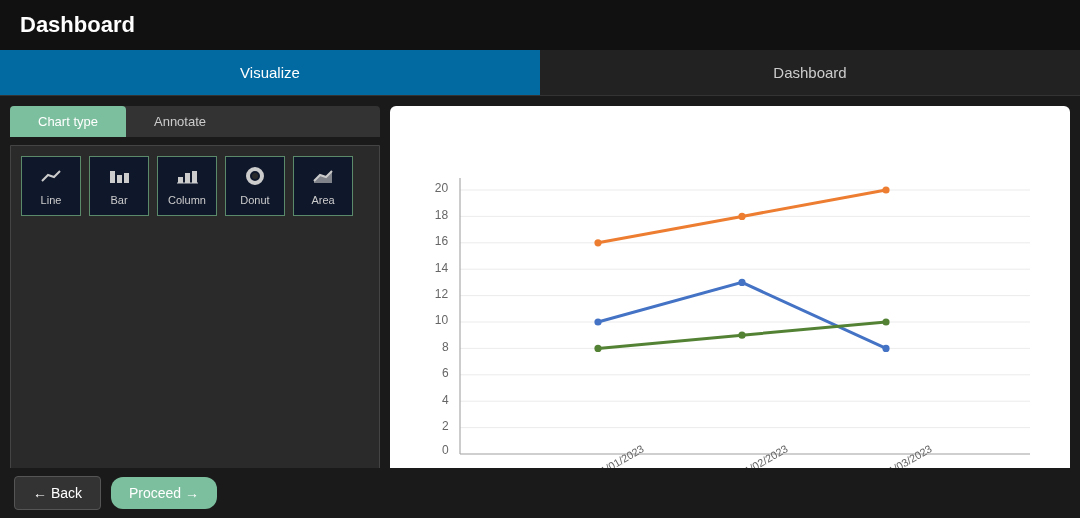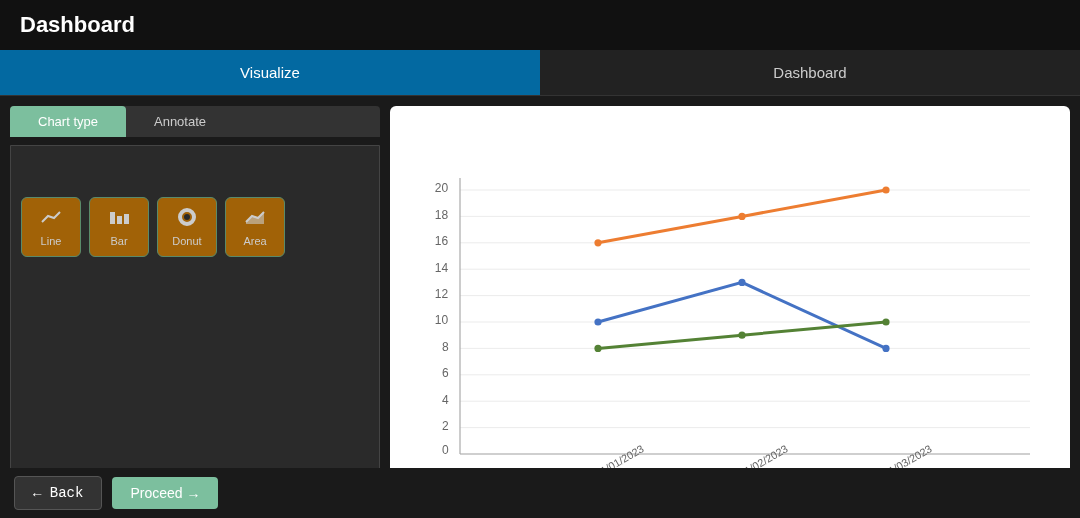--- a/index.html
+++ b/index.html
@@ -78,28 +78,27 @@
       flex-wrap: wrap;
       gap: 8px;
     }
     .chart-type-btn {
       display: flex;
       flex-direction: column;
       align-items: center;
       justify-content: center;
       width: 60px;
       height: 60px;
-      background: #a16207;
+      background: #0f172a;
       border: 1px solid #5a8a6a;
-      border-radius: 6px;
+      border-radius: 0;
       cursor: pointer;
       color: #ccc;
       font-size: 11px;
       gap: 4px;
-      margin-top: 41px;
     }
     .chart-type-btn .icon {
       font-size: 18px;
     }
     .right-panel {
       flex: 1;
       display: flex;
       flex-direction: column;
       gap: 8px;
     }
@@ -124,30 +123,29 @@
       gap: 16px;
     }
     .back-btn {
       background: #333;
       border: 1px solid #555;
       color: #fff;
       padding: 8px 18px;
       font-size: 14px;
       cursor: pointer;
       border-radius: 4px;
-      font-family: Liberation Mono, monospace;
     }
     .proceed-btn {
       background: #7cbf9e;
       border: none;
       color: #fff;
       padding: 8px 18px;
       font-size: 14px;
       cursor: pointer;
-      border-radius: 4px;
+      border-radius: 12px;
       font-weight: 500;
     }
     svg text {
       font-family: Arial, sans-serif;
     }
   </style>
 </head>
 <body>
 
 <div class="header">
@@ -177,20 +175,31 @@
         </div>
         <div class="chart-type-btn">
           <span class="icon">
             <svg width="22" height="18" viewBox="0 0 22 18">
                 <rect x="2" y="4" width="5" height="12" fill="#ccc"></rect>
                 <rect x="9" y="8" width="5" height="8" fill="#ccc"></rect>
                 <rect x="16" y="6" width="5" height="10" fill="#ccc"></rect>
               </svg>
           </span>
           <span>Bar</span>
+        </div>
+        <div class="chart-type-btn">
+          <span class="icon">
+            <svg width="22" height="18" viewBox="0 0 22 18">
+                <rect x="2" y="10" width="5" height="6" fill="#ccc"></rect>
+                <rect x="9" y="6" width="5" height="10" fill="#ccc"></rect>
+                <rect x="16" y="4" width="5" height="12" fill="#ccc"></rect>
+                <line x1="1" y1="16" x2="22" y2="16" stroke="#ccc" stroke-width="1"></line>
+              </svg>
+          </span>
+          <span>Column</span>
         </div>
         <div class="chart-type-btn">
           <span class="icon">
             <svg width="22" height="18" viewBox="0 0 22 18">
                 <circle cx="11" cy="9" r="7" fill="none" stroke="#ccc" stroke-width="4"></circle>
                 <circle cx="11" cy="9" r="3" fill="#2a2a2a"></circle>
               </svg>
           </span>
           <span>Donut</span>
         </div>

